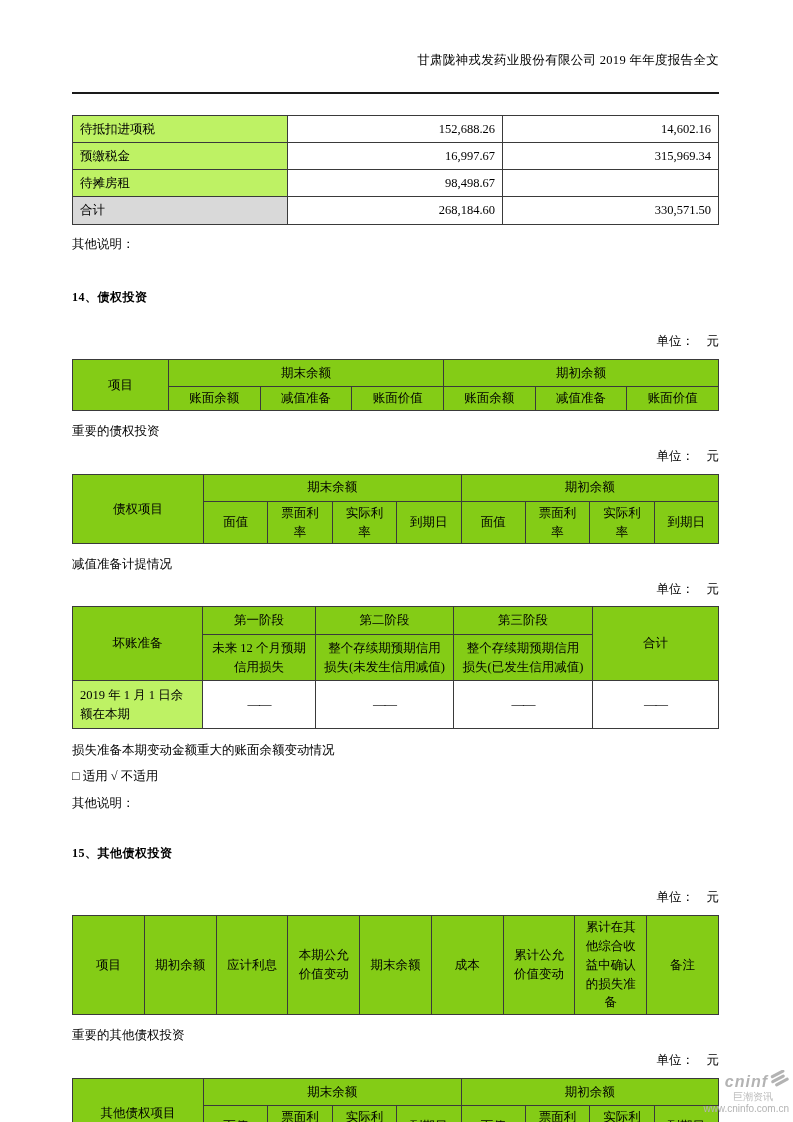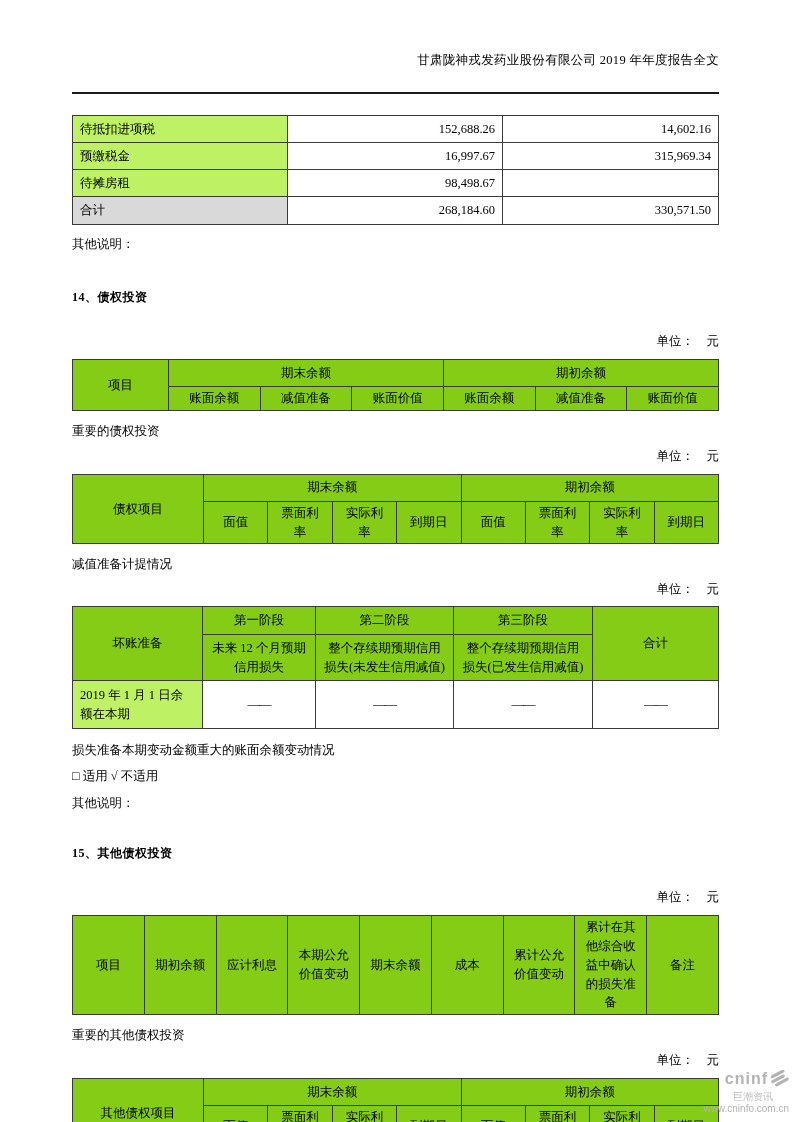--- a/index.html
+++ b/index.html
@@ -36,21 +36,21 @@
   .unit.tight { margin-top:8px; }
   .tbl-caption { font-size:12.5px; margin-top:12px; }
   .mt-tbl { margin-top:9px; }
   .dash { letter-spacing:-1px; }
 
   .watermark {
     position:absolute; right:4px; bottom:8px; text-align:right;
     color:#b3b3b3; font-family:"Liberation Sans","DejaVu Sans",sans-serif;
     line-height:1.15; user-select:none;
   }
-  .wm-brand-row { display:flex; align-items:flex-start; justify-content:flex-end; gap:2px; }
+  .wm-brand-row { display:flex; align-items:flex-end; justify-content:flex-end; gap:2px;font-style:italic; }
   .wm-brand { font-size:16px; font-weight:bold; letter-spacing:1px; color:#b3b3b3; }
   .wm-cn { font-size:10px; color:#bcbcbc; margin-right:16px; }
   .wm-url { font-size:10px; color:#b3b3b3; }
 </style>
 </head>
 <body>
 
 <div class="content">
 
   <div class="doc-header">甘肃陇神戎发药业股份有限公司 2019 年年度报告全文</div>

